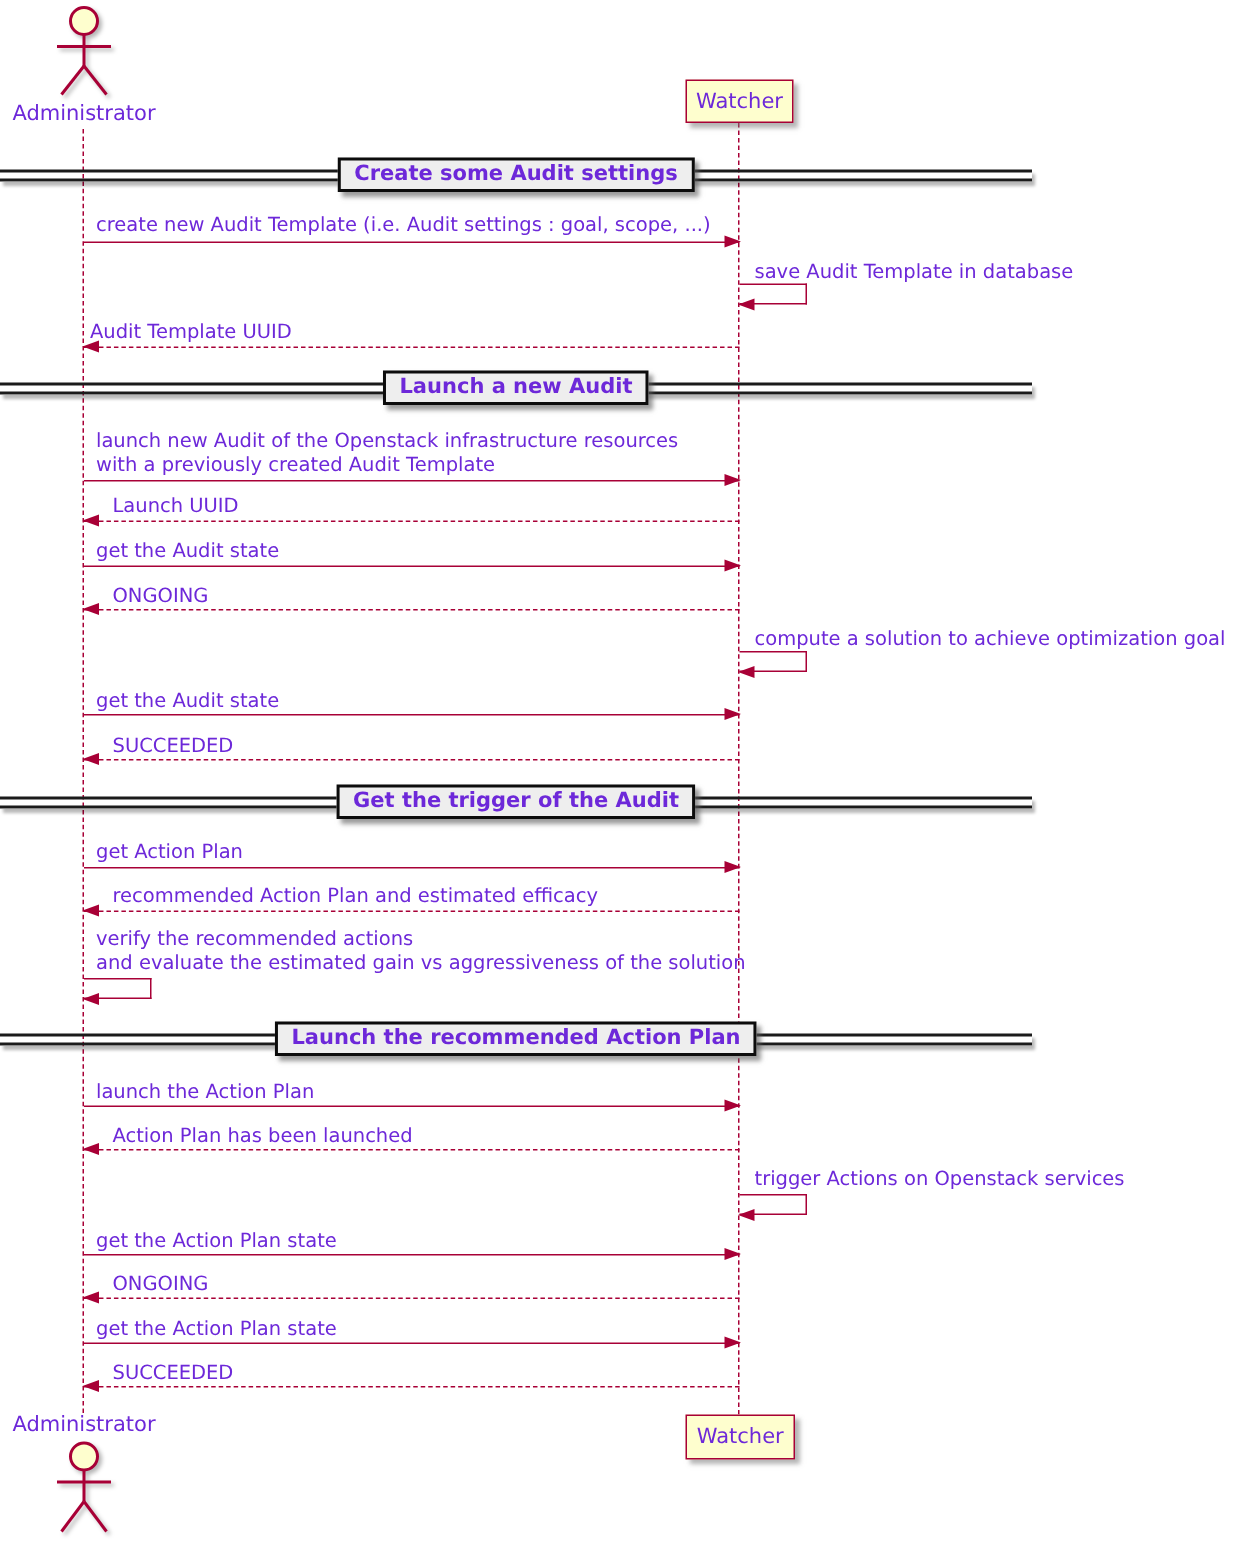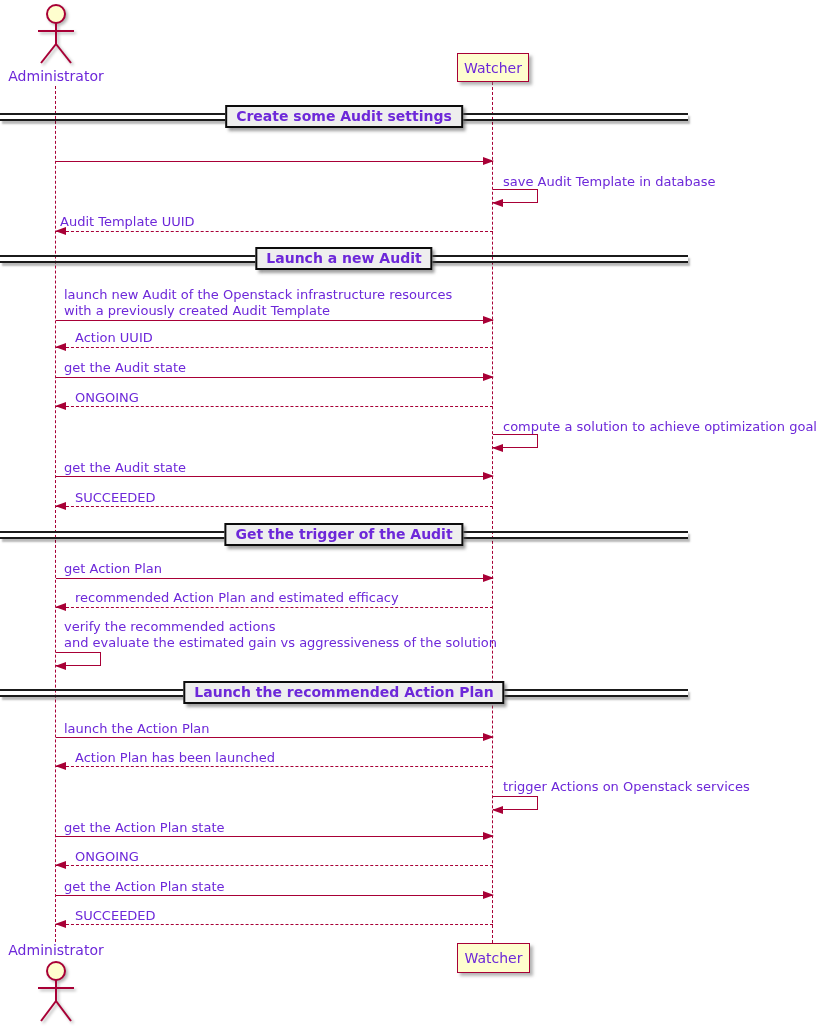--- a/index.html
+++ b/index.html
@@ -99,38 +99,39 @@
 
   <div class="participant" style="left:457px;top:53px;width:72px;height:29px">
     <span>Watcher</span>
   </div>
 
   <div class="divider" style="top:105px">
     <div class="divider-rule"></div>
     <div class="divider-box">Create some Audit settings</div>
   </div>
 
+  <div class="msg-text" style="left:64px;top:143px">create new Audit Template (i.e. Audit settings : goal, scope, ...)</div>
   <div class="arrow solid right" style="left:56px;top:161px;width:437px"></div>
 
   <div class="msg-text" style="left:503px;top:174px">save Audit Template in database</div>
   <div class="self-loop" style="left:493px;top:189px"></div>
 
   <div class="msg-text" style="left:60px;top:214px">Audit Template UUID</div>
   <div class="arrow dashed left" style="left:56px;top:231px;width:437px"></div>
 
   <div class="divider" style="top:247px">
     <div class="divider-rule"></div>
     <div class="divider-box">Launch a new Audit</div>
   </div>
 
   <div class="msg-text" style="left:64px;top:287px">launch new Audit of the Openstack infrastructure resources
 with a previously created Audit Template</div>
   <div class="arrow solid right" style="left:56px;top:320px;width:437px"></div>
 
-  <div class="msg-text" style="left:75px;top:330px">Action UUID</div>
+  <div class="msg-text" style="left:75px;top:330px">Launch UUID</div>
   <div class="arrow dashed left" style="left:56px;top:347px;width:437px"></div>
 
   <div class="msg-text" style="left:64px;top:360px">get the Audit state</div>
   <div class="arrow solid right" style="left:56px;top:377px;width:437px"></div>
 
   <div class="msg-text" style="left:75px;top:390px">ONGOING</div>
   <div class="arrow dashed left" style="left:56px;top:406px;width:437px"></div>
 
   <div class="msg-text" style="left:503px;top:419px">compute a solution to achieve optimization goal</div>
   <div class="self-loop" style="left:493px;top:434px"></div>

